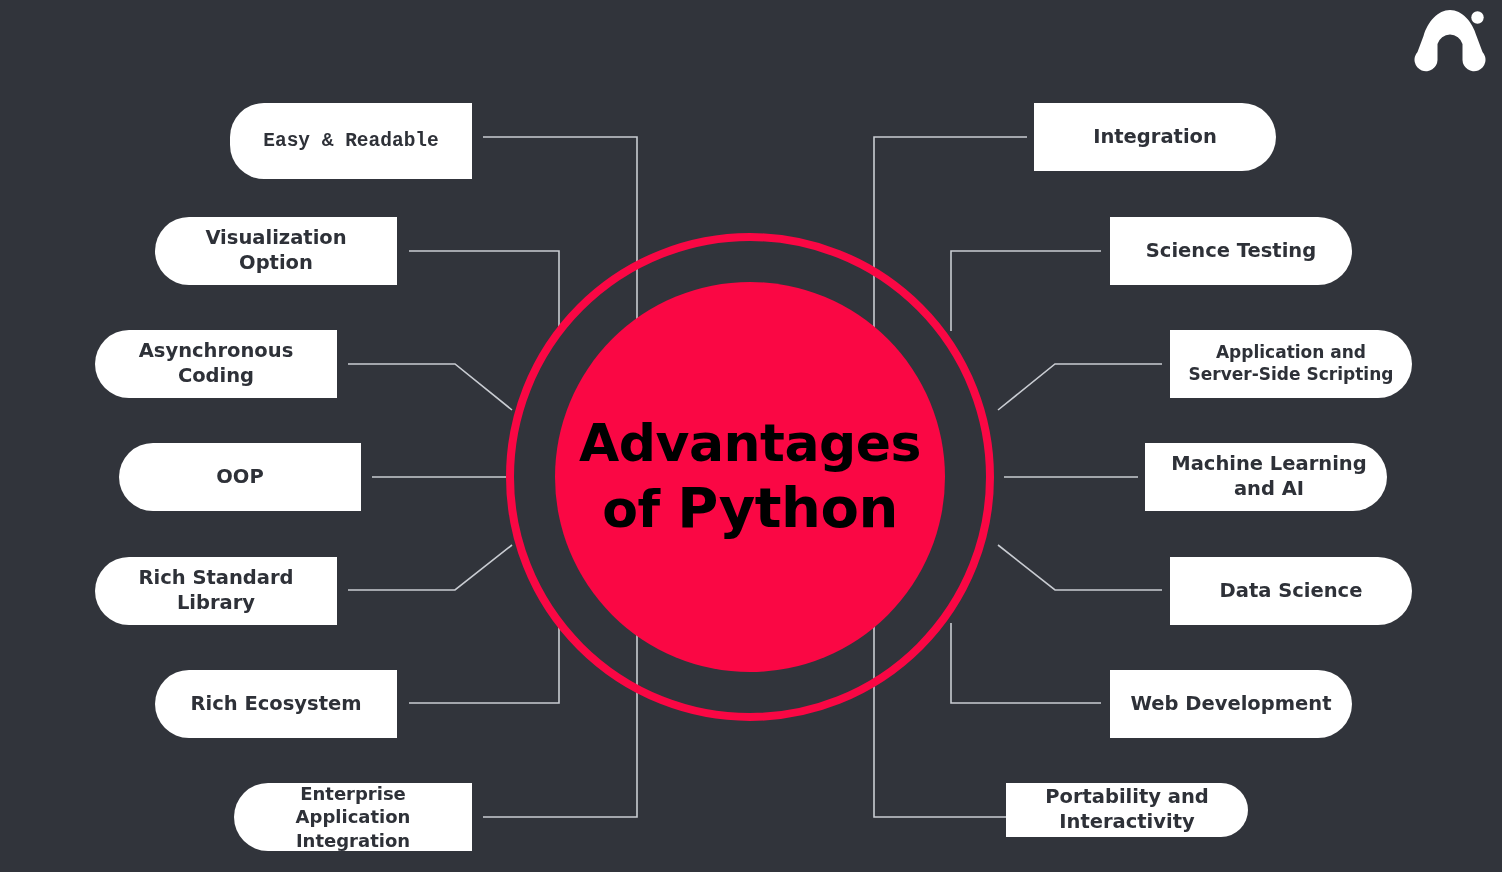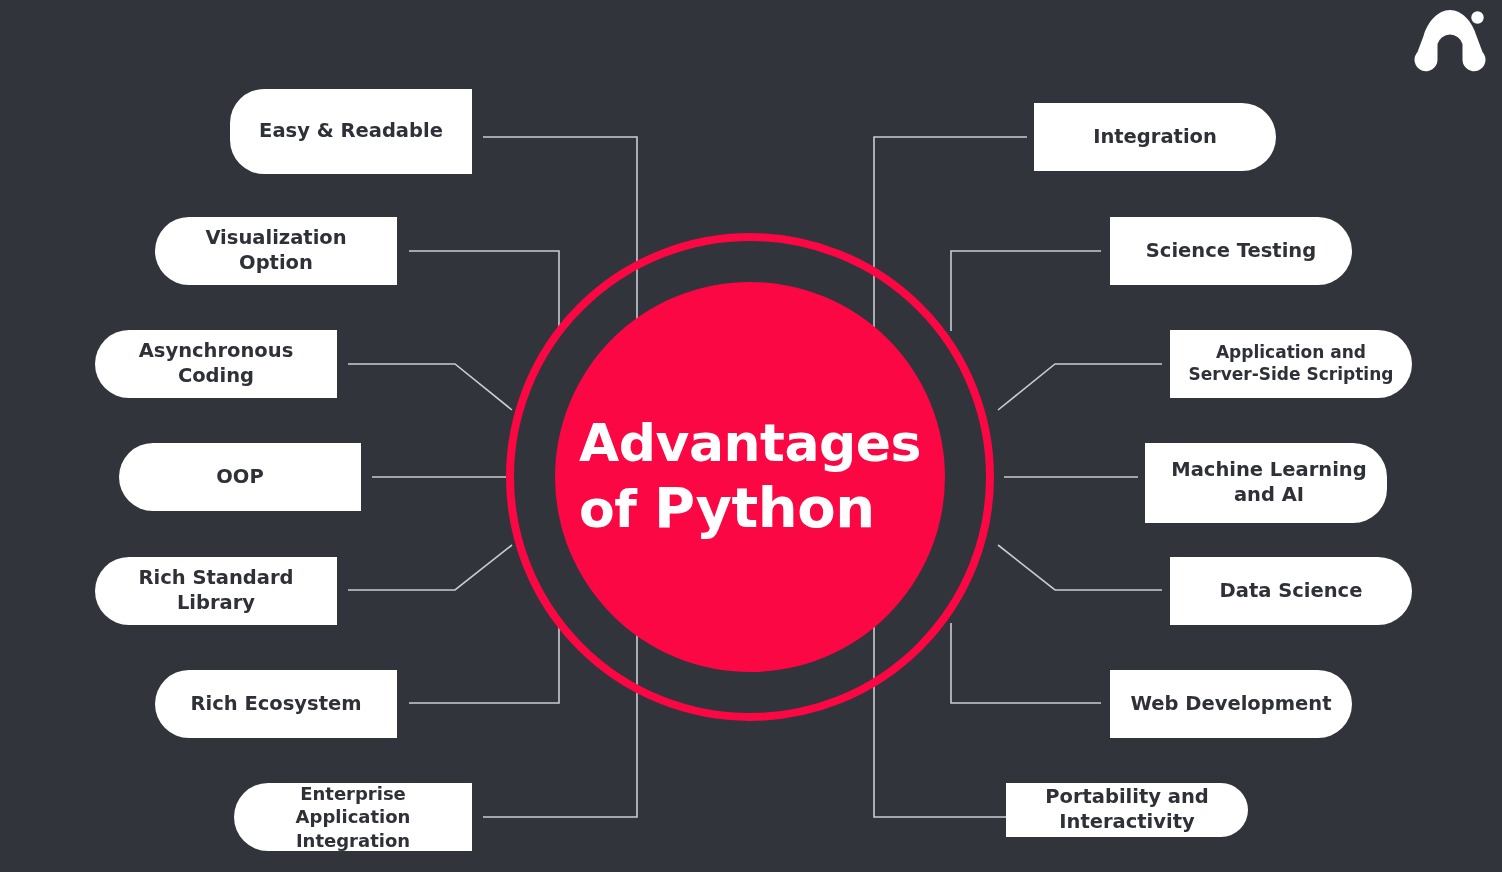--- a/index.html
+++ b/index.html
@@ -38,22 +38,22 @@
     left: 555px; top: 282px;
     width: 390px; height: 390px;
     border-radius: 50%;
     background: #fa0744;
     display: flex;
     flex-direction: column;
     align-items: center;
     justify-content: center;
   }
   .center-title {
-    color: #ffffff;
-    text-align: left;
+    color: #000000;
+    text-align: center;
     line-height: 1.14;
     letter-spacing: -0.5px;
   }
   .center-title .l1 {
     display: block;
     font-size: 52px;
     font-weight: 600;
   }
   .center-title .l2 {
     display: block;
@@ -121,21 +121,21 @@
   </svg>
 
   <div class="center-ring"></div>
   <div class="center-disc">
     <div class="center-title">
       <span class="l1">Advantages</span>
       <span class="l2"><span>of </span><b>Python</b></span>
     </div>
   </div>
 
-  <div class="pill left" style="left:230px; top:89px; width:242px; height:85px;">Easy &amp; Readable</div>
+  <div class="pill left" style="left:230px; top:103px; width:242px; height:76px;font-family:Liberation Mono, monospace;">Easy &amp; Readable</div>
 
   <div class="pill left" style="left:155px; top:217px; width:242px; height:68px;">Visualization Option</div>
 
   <div class="pill left" style="left:95px; top:330px; width:242px; height:68px;">Asynchronous
 Coding</div>
 
   <div class="pill left" style="left:119px; top:443px; width:242px; height:68px;">OOP</div>
 
   <div class="pill left" style="left:95px; top:557px; width:242px; height:68px;">Rich Standard
 Library</div>
@@ -145,21 +145,21 @@
   <div class="pill left" style="left:234px; top:783px; width:238px; height:68px; font-size:18px;">Enterprise
 Application Integration</div>
 
   <div class="pill right" style="left:1034px; top:103px; width:242px; height:68px;">Integration</div>
 
   <div class="pill right" style="left:1110px; top:217px; width:242px; height:68px;">Science Testing</div>
 
   <div class="pill right" style="left:1170px; top:330px; width:242px; height:68px; font-size:17px;">Application and
 Server-Side Scripting</div>
 
-  <div class="pill right" style="left:1145px; top:443px; width:242px; height:80px;padding-left:18px;">Machine Learning
+  <div class="pill right" style="left:1145px; top:443px; width:242px; height:68px;padding-left:18px;">Machine Learning
 and AI</div>
 
   <div class="pill right" style="left:1170px; top:557px; width:242px; height:68px;">Data Science</div>
 
   <div class="pill right" style="left:1110px; top:670px; width:242px; height:68px;">Web Development</div>
 
   <div class="pill right" style="left:1006px; top:783px; width:242px; height:54px;">Portability and
 Interactivity</div>
 
   <svg id="logo" viewBox="0 0 76 64" xmlns="http://www.w3.org/2000/svg">

